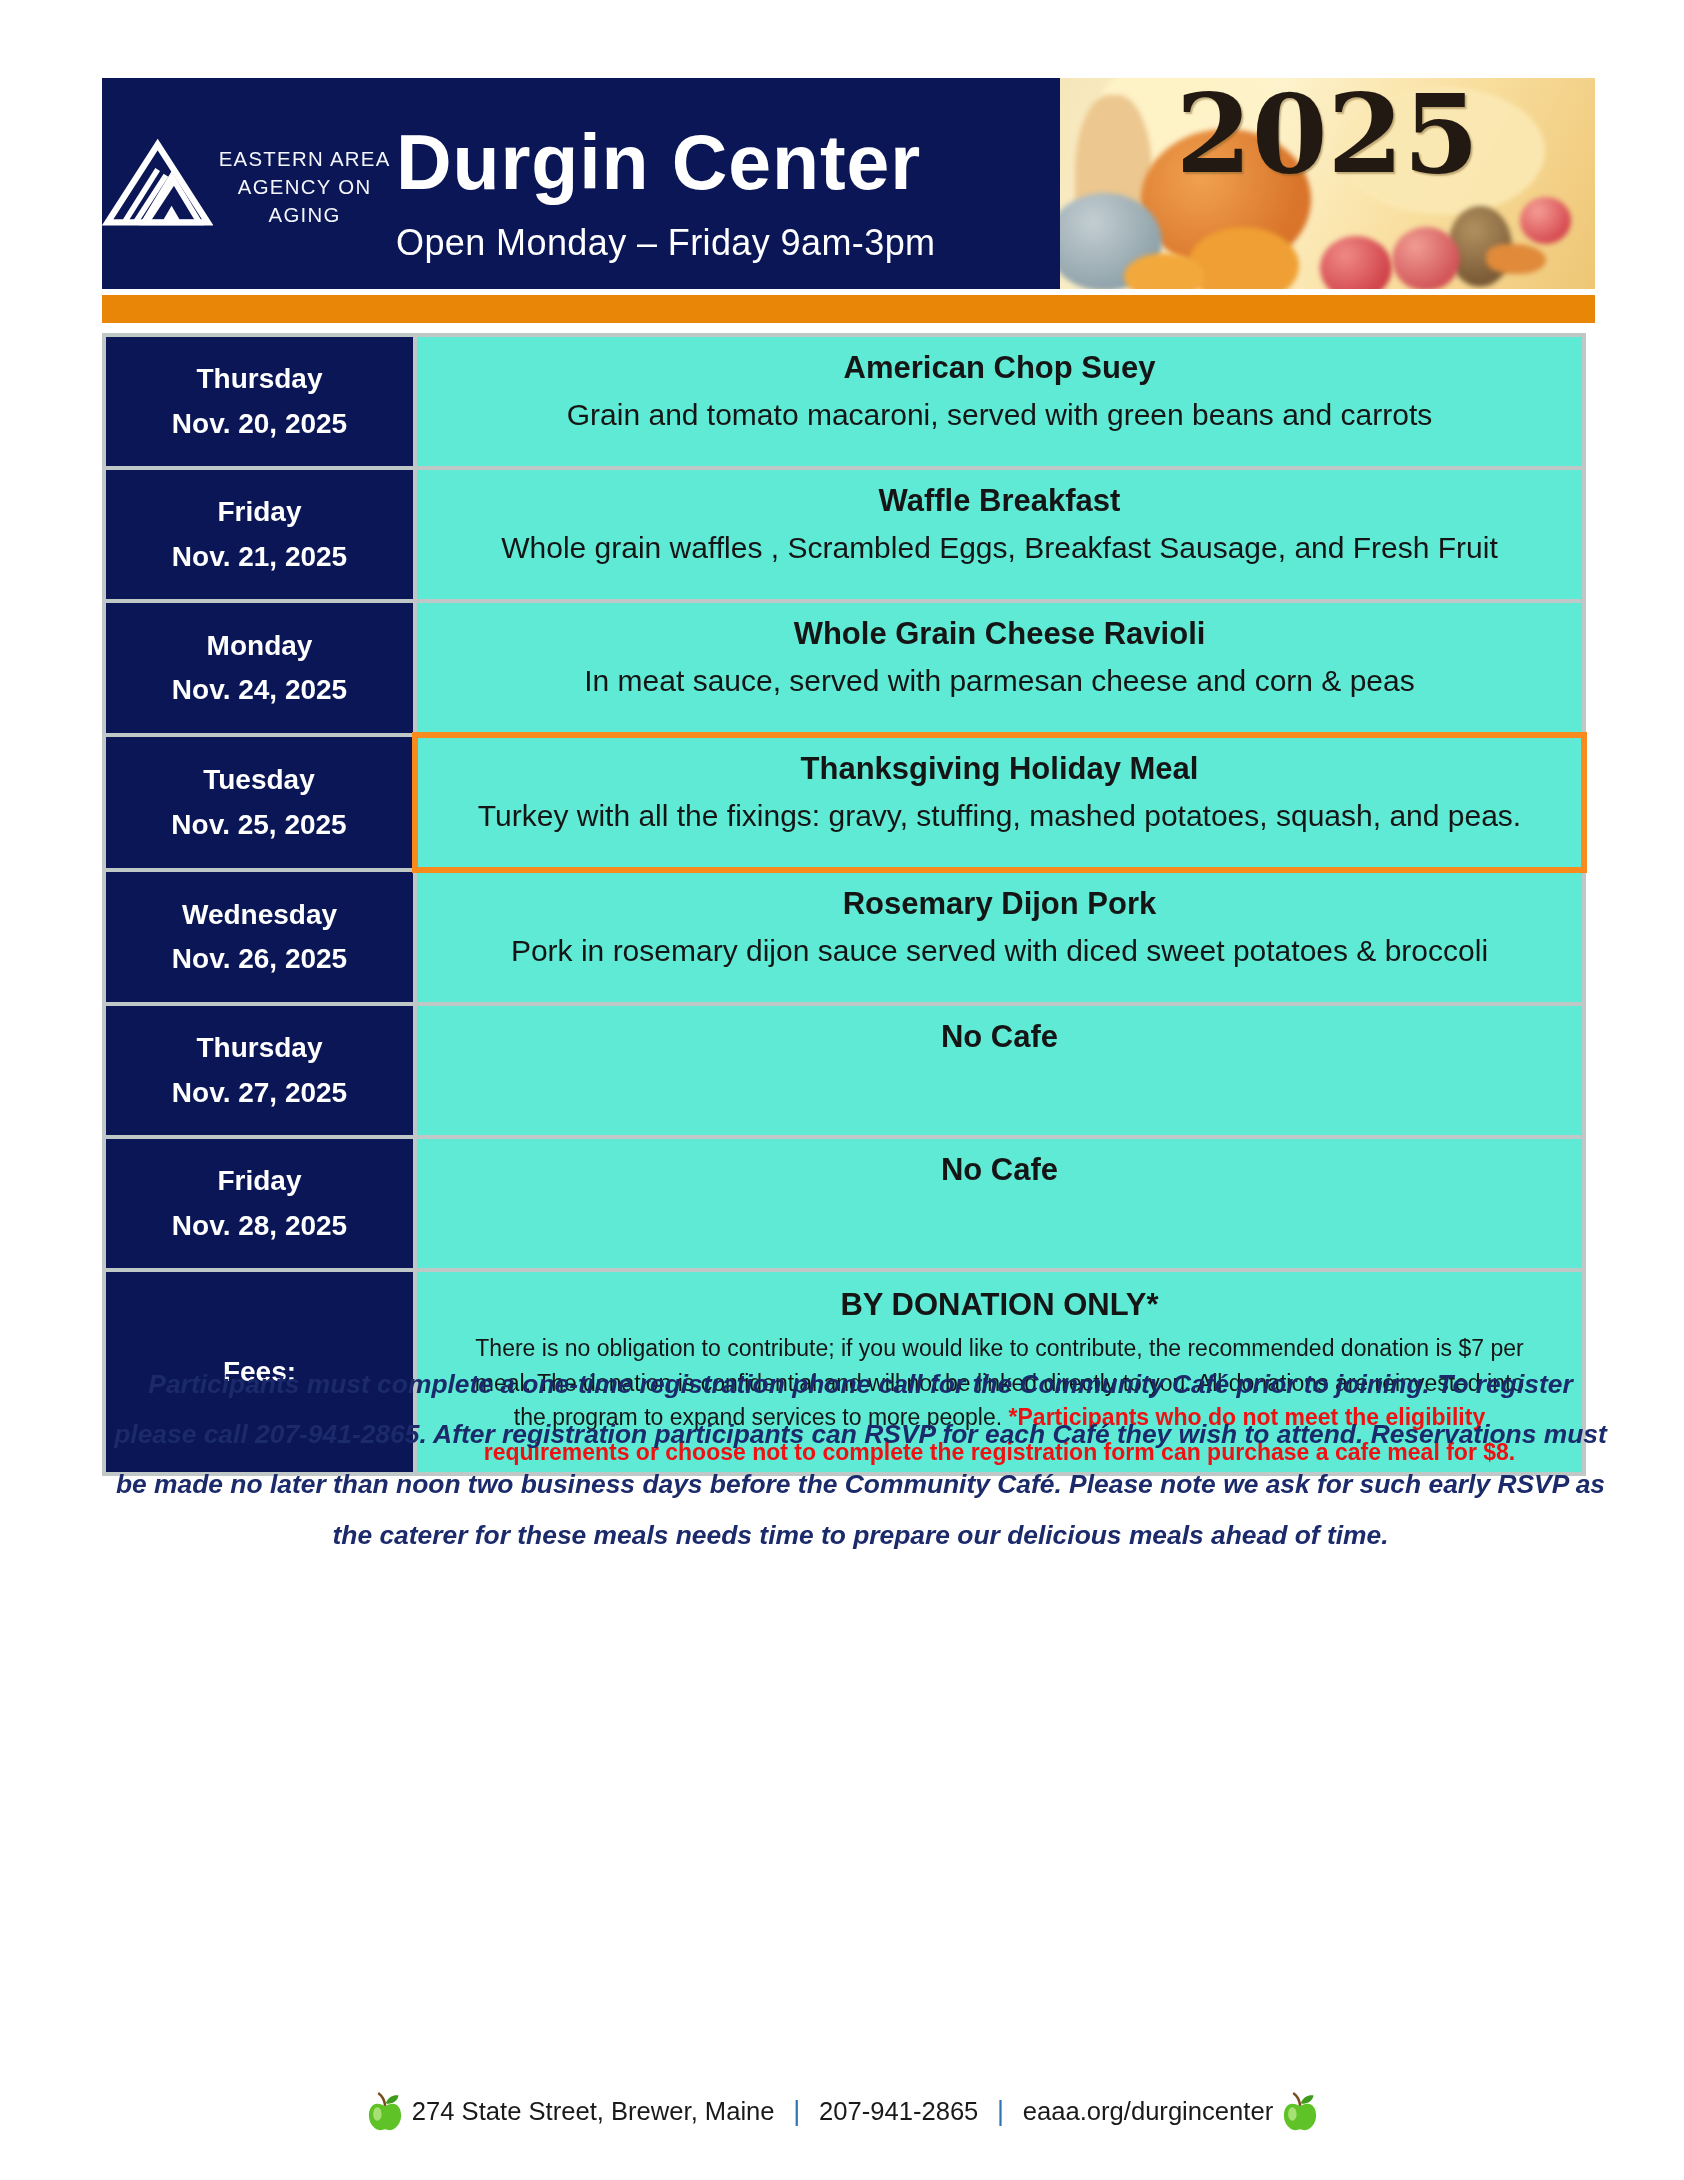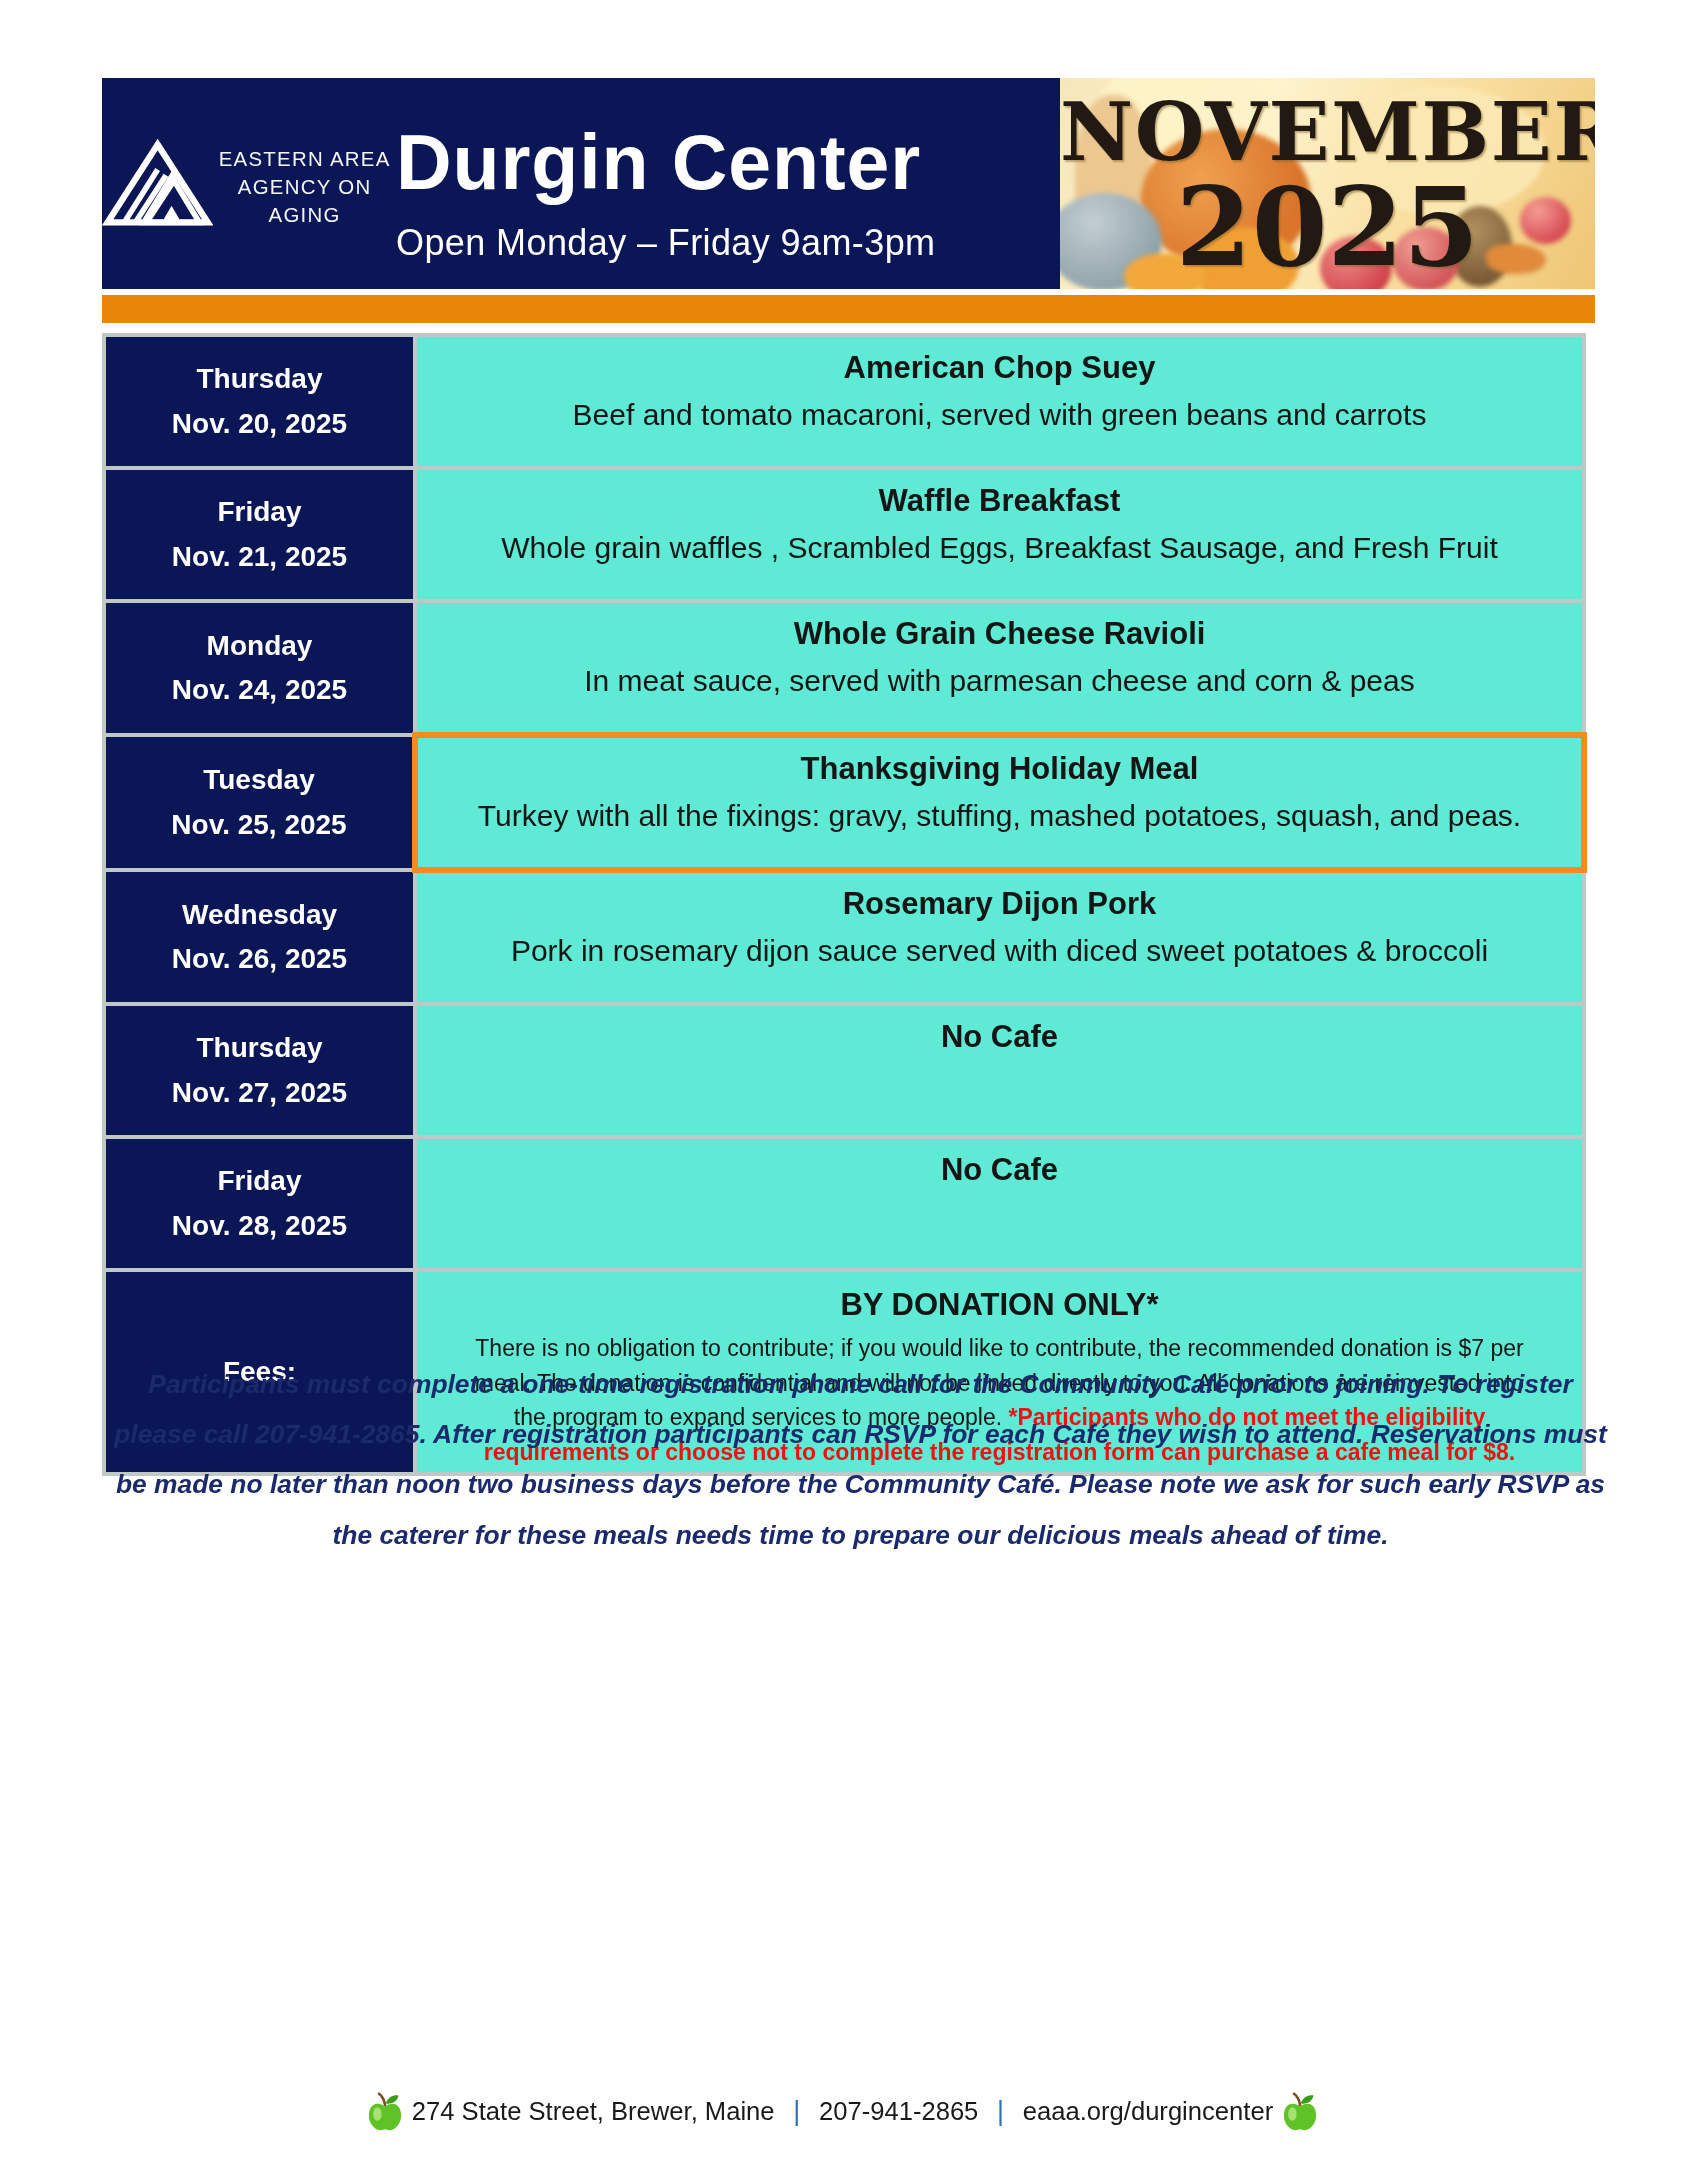--- a/index.html
+++ b/index.html
@@ -99,38 +99,37 @@
       <div class="blob b-pumpkin"></div>
       <div class="blob b-pumpkin2"></div>
       <div class="blob b-graypumpkin"></div>
       <div class="blob b-minipumpkin"></div>
       <div class="blob b-pinecone"></div>
       <div class="blob b-apple1"></div>
       <div class="blob b-apple2"></div>
       <div class="blob b-apple3"></div>
       <div class="blob b-leaf"></div>
       <div class="photo-text">
-        <div class="month">NOVEMBER</div>
         <div class="year">2025</div>
       </div>
     </div>
   </div>
 
   <div class="orange-bar"></div>
 
   <table class="menu-table">
     <tbody>
       <tr>
         <td class="date">
           <div>Thursday</div>
           <div>Nov. 20, 2025</div>
         </td>
         <td class="meal">
           <div class="meal-title">American Chop Suey</div>
-          <div class="meal-desc">Beef and tomato macaroni, served with green beans and carrots</div>
+          <div class="meal-desc">Grain and tomato macaroni, served with green beans and carrots</div>
         </td>
       </tr>
       <tr>
         <td class="date">
           <div>Friday</div>
           <div>Nov. 21, 2025</div>
         </td>
         <td class="meal">
           <div class="meal-title">Waffle Breakfast</div>
           <div class="meal-desc">Whole grain waffles , Scrambled Eggs, Breakfast Sausage, and Fresh Fruit</div>

